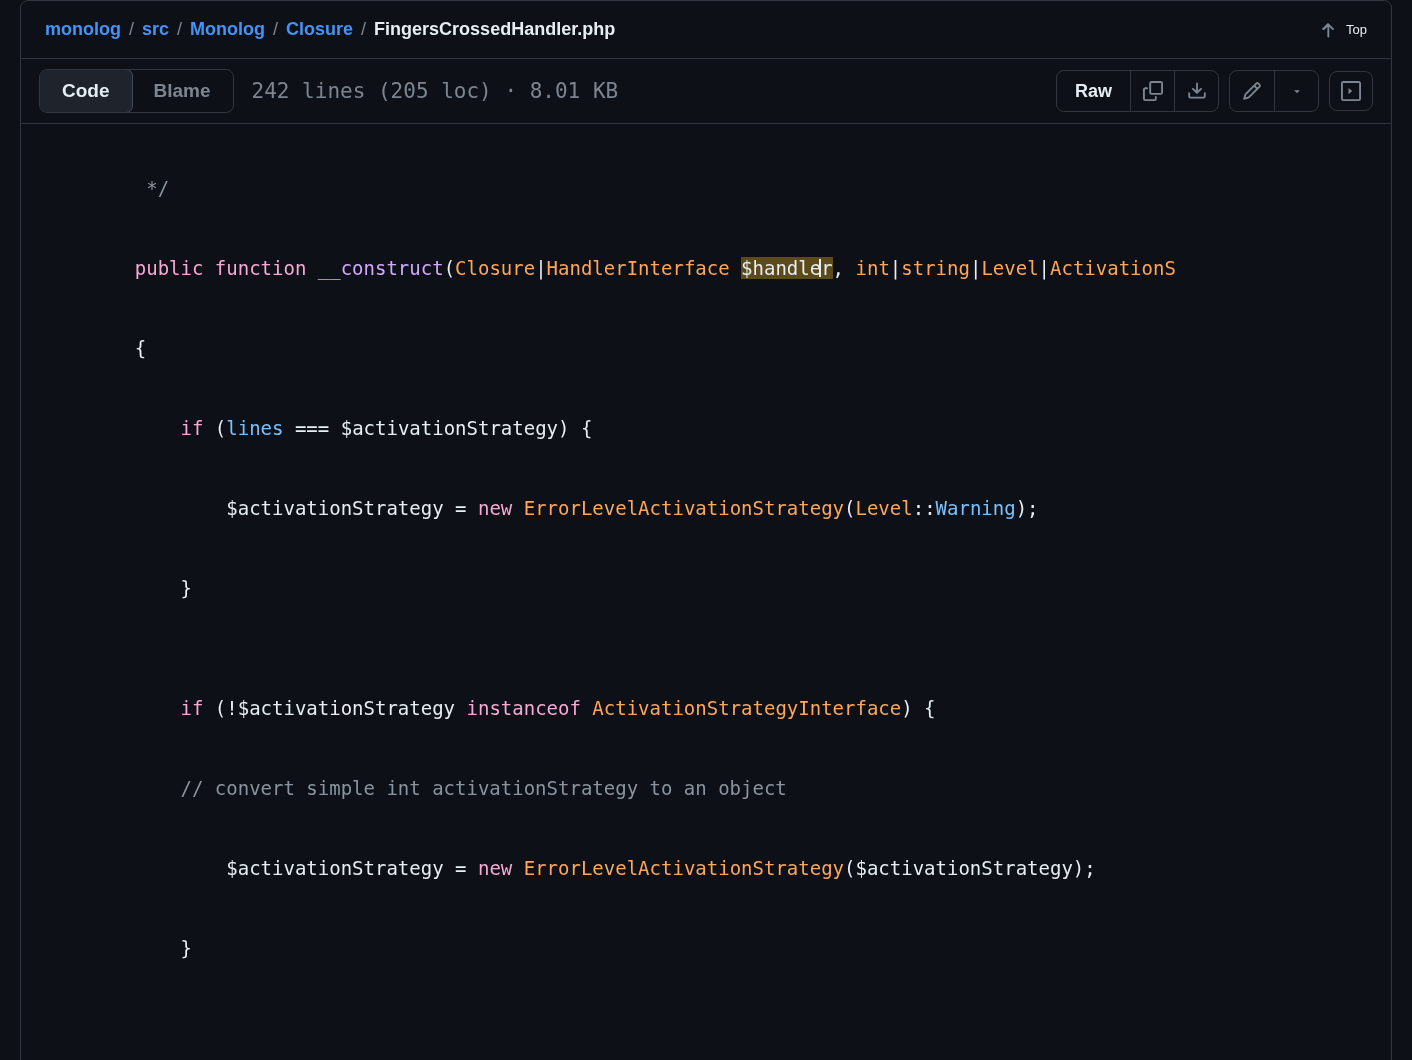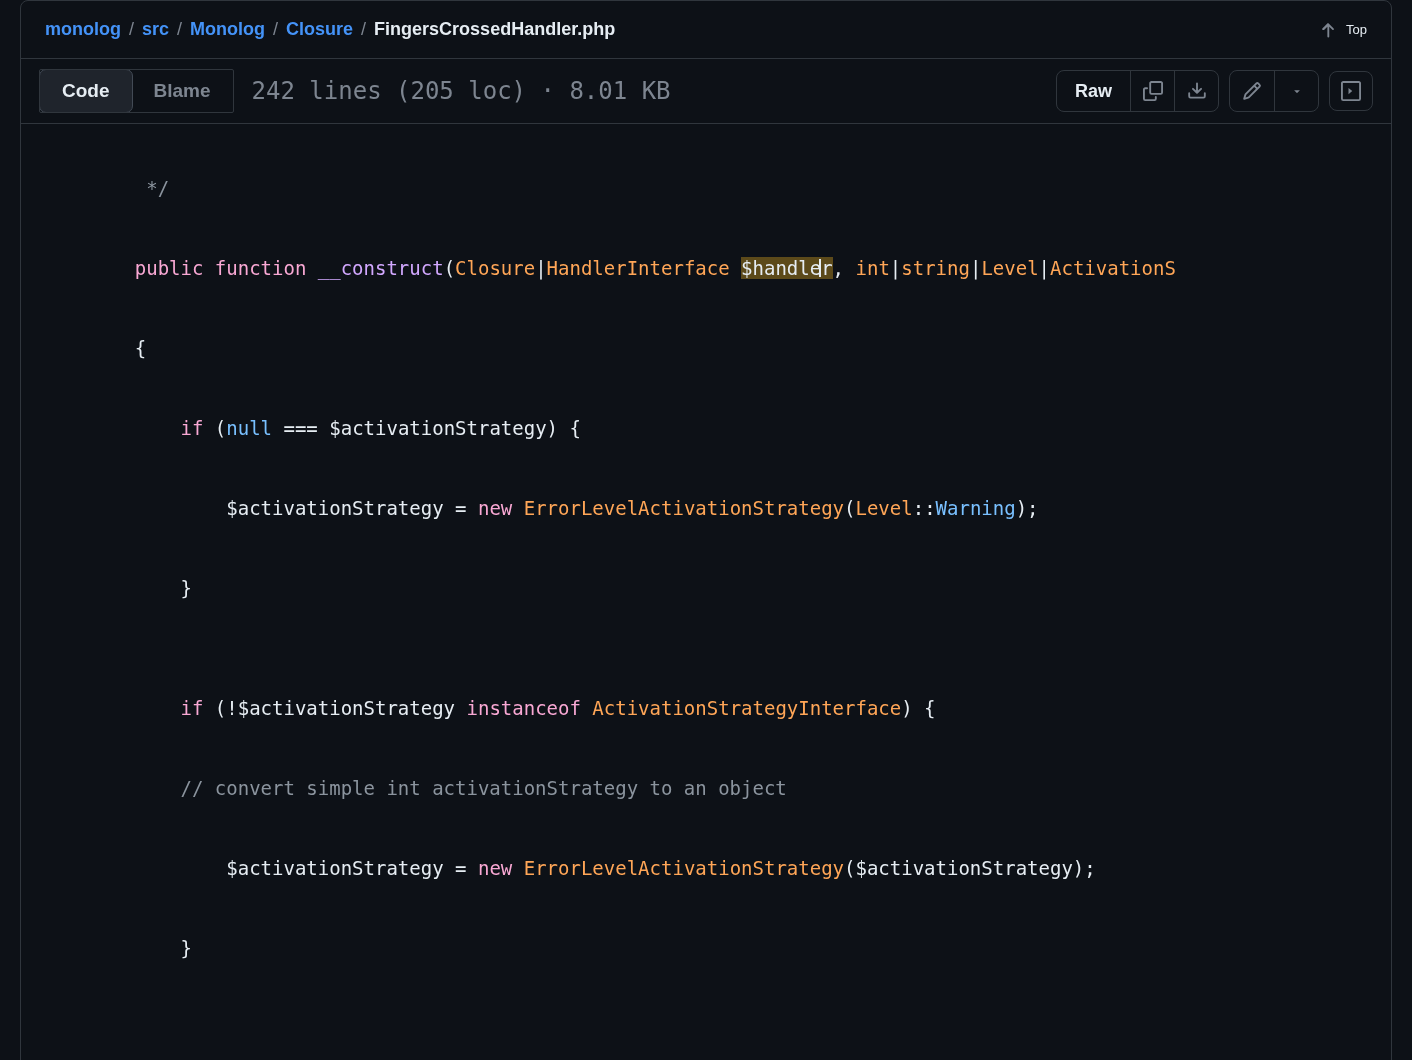--- a/index.html
+++ b/index.html
@@ -49,21 +49,21 @@
     align-items: center;
     justify-content: space-between;
     padding: 10px 18px;
     border-bottom: 1px solid #30363d;
     background: #0d1117;
   }
   .toolbar-left { display: flex; align-items: center; gap: 18px; }
   .tab-group {
     display: flex;
     border: 1px solid #30363d;
-    border-radius: 2px;
+    border-radius: 8px;
     overflow: hidden;
   }
   .tab {
     padding: 10px 22px;
     font-size: 19px;
     font-weight: 600;
     cursor: pointer;
     background: transparent;
     color: #7d8590;
     border: none;
@@ -71,21 +71,21 @@
   .tab.active {
     background: #1f242c;
     color: #e6edf3;
     border: 1px solid #424a55;
     border-radius: 7px;
     margin: -1px;
   }
   .file-info {
     color: #7d8590;
     font-family: ui-monospace, SFMono-Regular, Menlo, monospace;
-    font-size: 24px;
+    font-size: 21px;
   }
   .toolbar-right { display: flex; align-items: center; gap: 10px; margin-left: 32px; }
   .btn-group {
     display: flex;
     border: 1px solid #30363d;
     border-radius: 8px;
     overflow: hidden;
   }
   .icon-btn {
     display: flex;
@@ -219,21 +219,21 @@
             <path d="M6 5.5 9 8l-3 2.5Z"></path>
           </svg>
       </button>
     </div>
   </div>
 
   <div class="code-area">
 <div class="line"><span class="c-comment">     */</span></div>
 <div class="line"><span class="c-keyword">    public</span><span class="c-keyword"> function</span><span class="c-func"> __construct</span><span class="c-punc">(</span><span class="c-type">Closure</span><span class="c-punc">|</span><span class="c-type">HandlerInterface</span><span> </span><span class="highlight cursor">$handler</span><span class="c-punc">, </span><span class="c-type">int</span><span class="c-punc">|</span><span class="c-type">string</span><span class="c-punc">|</span><span class="c-type">Level</span><span class="c-punc">|</span><span class="c-type">ActivationS</span></div>
 <div class="line"><span class="c-punc">    {</span></div>
-<div class="line"><span class="c-keyword">        if</span><span class="c-punc"> (</span><span class="c-null">null</span><span class="c-punc"> === </span><span class="c-var">$activationStrategy</span><span class="c-punc">) {</span></div>
+<div class="line"><span class="c-keyword">        if</span><span class="c-punc"> (</span><span class="c-null">lines</span><span class="c-punc"> === </span><span class="c-var">$activationStrategy</span><span class="c-punc">) {</span></div>
 <div class="line"><span>            </span><span class="c-var">$activationStrategy</span><span class="c-punc"> = </span><span class="c-keyword">new</span><span> </span><span class="c-type">ErrorLevelActivationStrategy</span><span class="c-punc">(</span><span class="c-type">Level</span><span class="c-punc">::</span><span class="c-const">Warning</span><span class="c-punc">);</span></div>
 <div class="line"><span class="c-punc">        }</span></div>
 <div class="line"><span></span></div>
 <div class="line"><span class="c-keyword">        if</span><span class="c-punc"> (!</span><span class="c-var">$activationStrategy</span><span class="c-keyword"> instanceof</span><span> </span><span class="c-type">ActivationStrategyInterface</span><span class="c-punc">) {</span></div>
 <div class="line"><span class="c-comment">        // convert simple int activationStrategy to an object</span></div>
 <div class="line"><span>            </span><span class="c-var">$activationStrategy</span><span class="c-punc"> = </span><span class="c-keyword">new</span><span> </span><span class="c-type">ErrorLevelActivationStrategy</span><span class="c-punc">(</span><span class="c-var">$activationStrategy</span><span class="c-punc">);</span></div>
 <div class="line"><span class="c-punc">        }</span></div>
 <div class="line"><span></span></div>
 <div class="line"></div>
 

